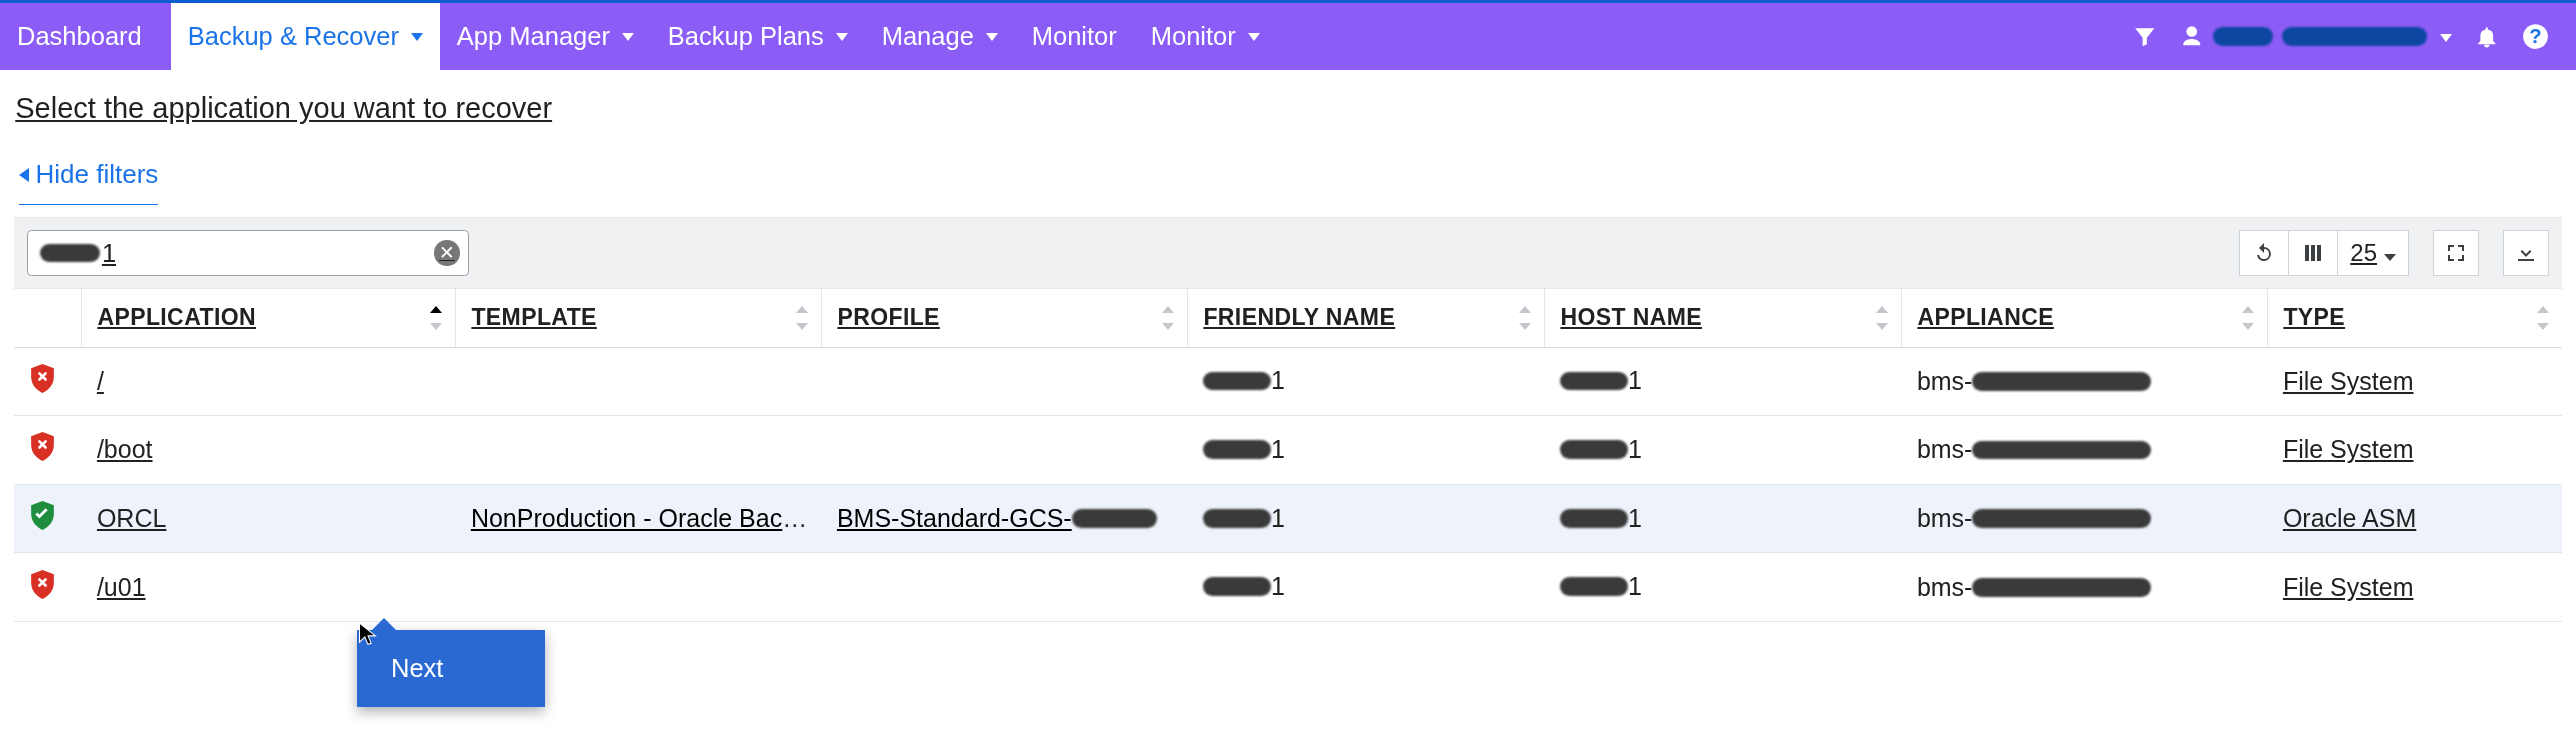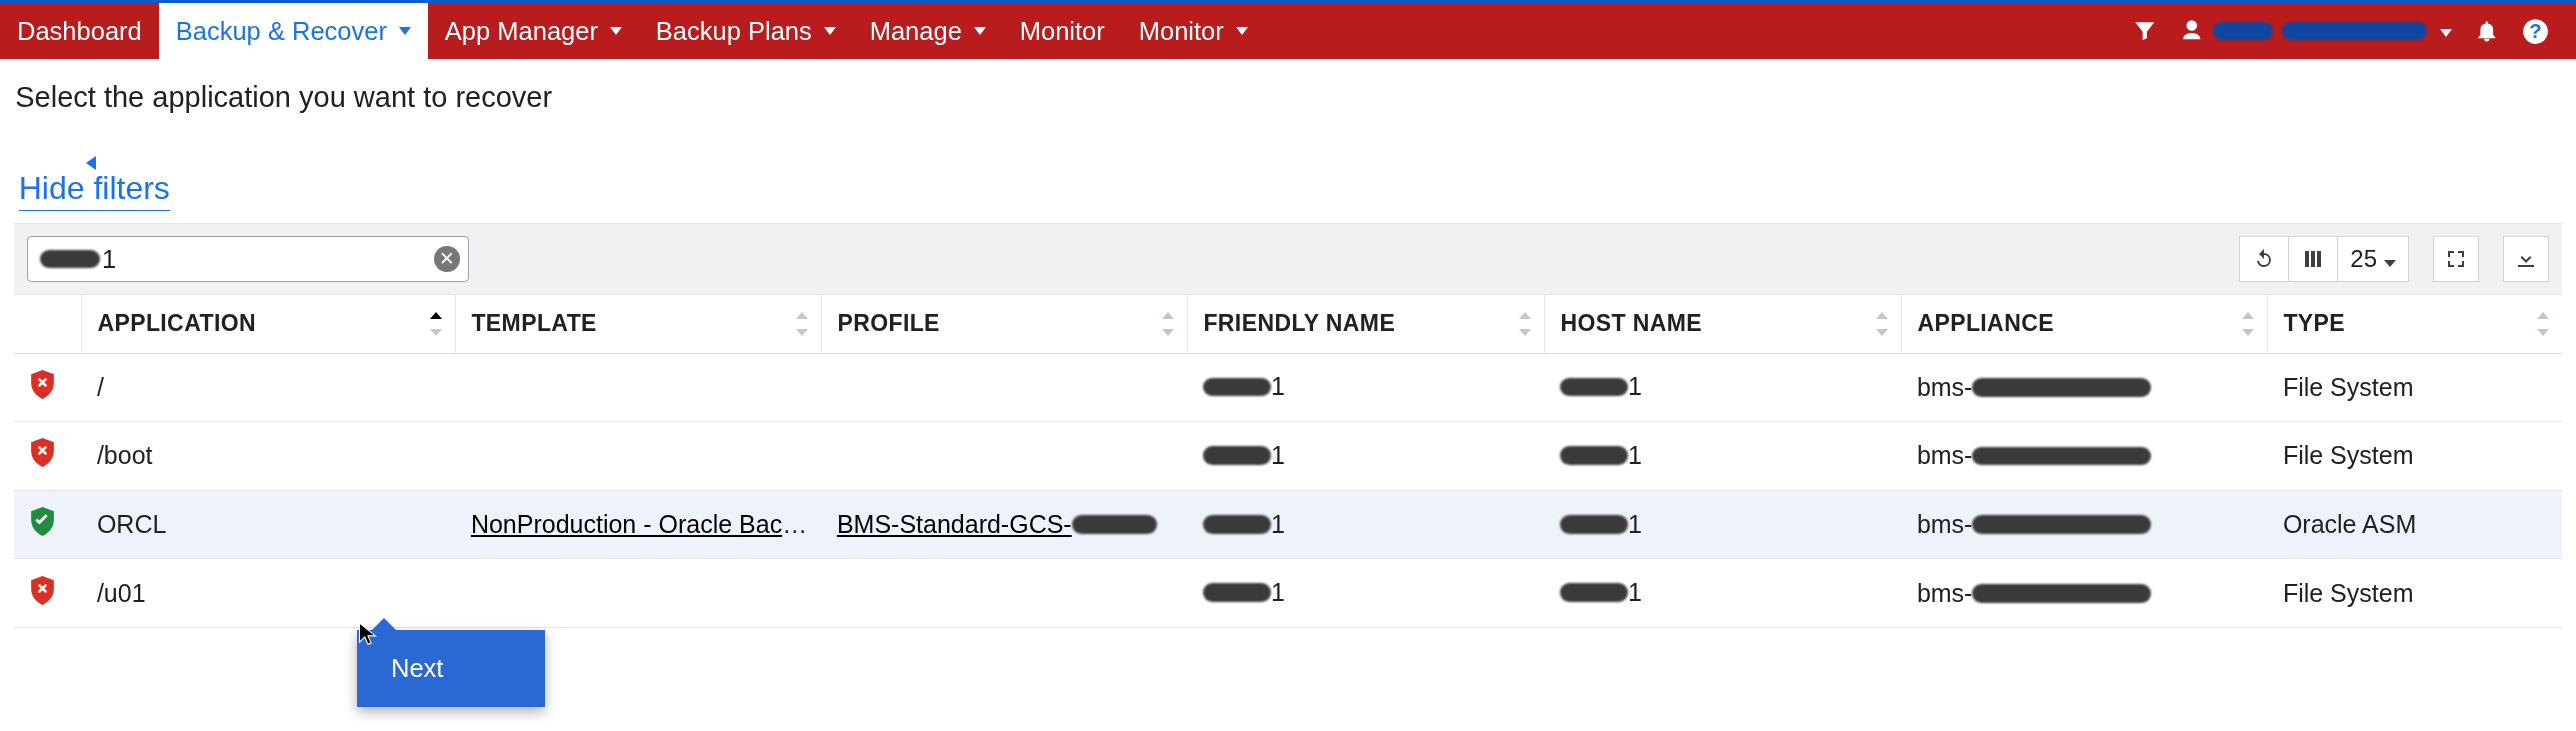--- a/index.html
+++ b/index.html
@@ -1,32 +1,32 @@
 <!DOCTYPE html>
 <html><head>
 <meta charset="utf-8">
 <style>
   * { box-sizing: border-box; }
   html, body { margin:0; padding:0; font-family: "Helvetica Neue", Arial, sans-serif; font-size: 24px; color:#212121; background:#fff; }
   body { width:2576px; }
 
   
-  .topnav { display:flex; align-items:stretch; background:#b91c1c; height:59px; color:#fff; border-top:3.4px solid #0b5ccf; padding:0 6.8px 0 0;}
+  .topnav { display:flex; align-items:stretch; background:#8b5cf6; height:70px; color:#fff; border-top:3.4px solid #0b5ccf; padding:0 6.8px 0 0;}
   .topnav .nav-left { display:flex; align-items:stretch; flex:1; }
   .nav-item { display:flex; align-items:center; padding:0 17px; color:#fff; cursor:pointer; font-size:25.5px; white-space:nowrap; gap:6.8px;}
-  .nav-item.active { background:#fff; color:#1a73e8; }
+  .nav-item.active { background:#fff; color:#1a73e8;margin-left:12px; }
   .chev::after { content:""; display:inline-block; width:0;height:0; border-left:6.8px solid transparent; border-right:6.8px solid transparent; border-top:8.5px solid currentColor; margin-left:5.1px; vertical-align:middle;}
   .topnav .nav-right { display:flex; align-items:center; gap:22px; padding:0 20.4px; }
   .icon { display:inline-flex; align-items:center; justify-content:center; }
   .redacted { display:inline-block; height:18.7px; background:#0d47a1; border-radius:10.2px; filter:blur(0.9px);}
 
   
-  .page { padding:22px 13.6px 0 13.6px; }
+  .page { padding:22px 13.6px 0 13.6px;text-decoration:underline; }
   .page-title { font-size:29px; font-weight:400; margin:0 0 34px 1.7px; }
-  .hide-filters { display:inline-flex; align-items:center; color:#1a73e8; font-size:32px; cursor:pointer; margin:0 0 12px 5.1px; border-bottom:0.9px solid #1a73e8; padding-bottom:3px;flex-direction:column;}
+  .hide-filters { display:inline-flex; align-items:center; color:#1a73e8; font-size:26px; cursor:pointer; margin:0 0 12px 5.1px; border-bottom:0.9px solid #1a73e8; padding-bottom:14px;}
   .hide-filters .tri { width:0;height:0; border-top:7.7px solid transparent; border-bottom:7.7px solid transparent; border-right:10.2px solid #1a73e8; margin-right:6.8px;}
   
   
   .filterbar { display:flex; align-items:center; background:#f0f1f3; padding:12px 13.6px; gap:12px; border-top:0.9px solid #e6e8eb; border-bottom:0.9px solid #e6e8eb;}
   .searchbox { display:flex; align-items:center; background:#fff; border:0.9px solid #9aa0a6; border-radius:4.3px; width:442px; height:46px; padding:0 8.5px 0 12px;}
   .searchbox .sredact { display:inline-block; height:18.7px; width:60px; background:#3a3a3a; border-radius:10.2px; filter:blur(0.9px);}
   .searchbox .sval { margin-left:1.7px; font-size:25.5px;}
   .searchbox .clr { margin-left:auto; width:25.5px; height:25.5px; border-radius:50%; background:#777; color:#fff; display:flex; align-items:center; justify-content:center; font-size:18.7px; cursor:pointer;}
   .spacer { flex:1; }
   .btnbox { display:flex; align-items:center; gap:0; }

